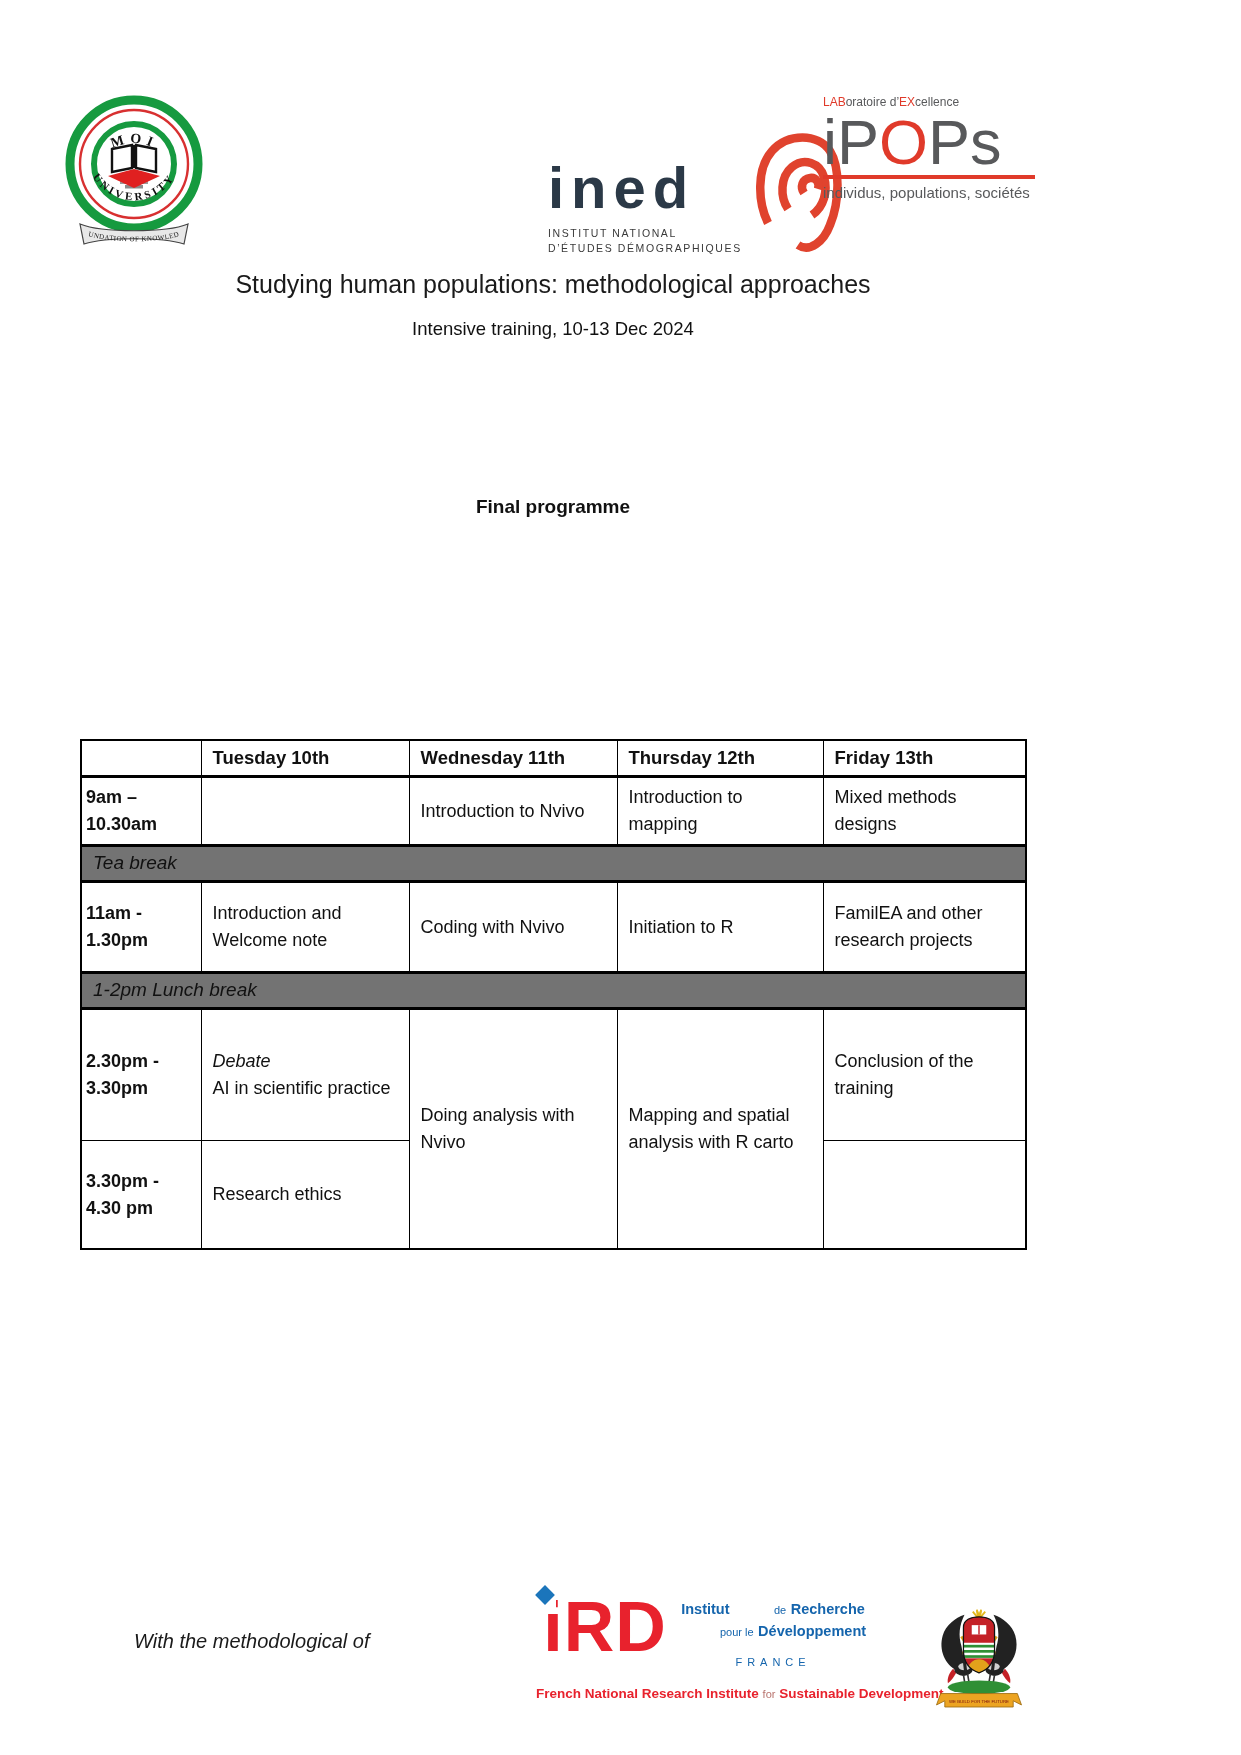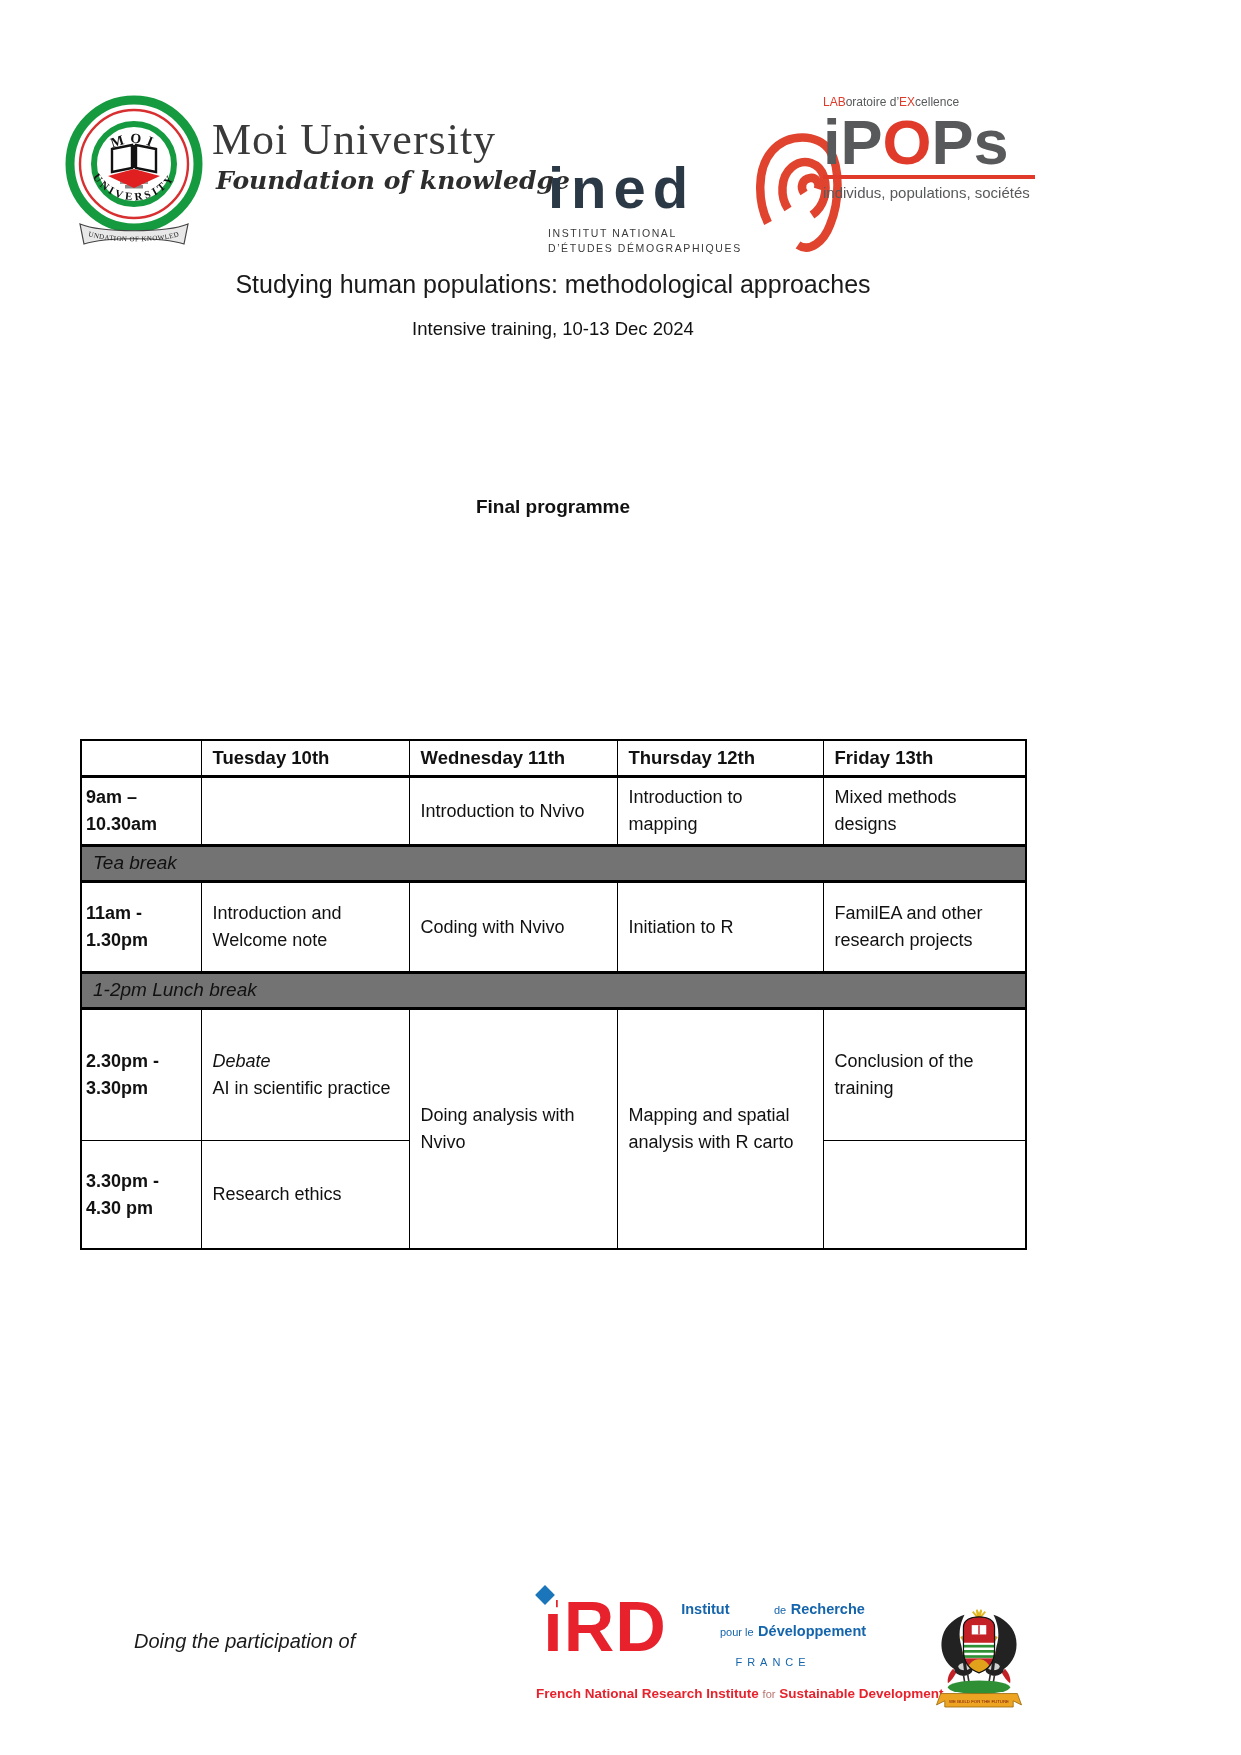--- a/index.html
+++ b/index.html
@@ -14,21 +14,21 @@
 
   .ined{position:absolute;left:548px;top:116px;display:flex;align-items:flex-start;margin-top:35px;}
   .ined-col{display:flex;flex-direction:column;}
   .ined-word{font-size:58px;font-weight:bold;color:#2b3947;letter-spacing:7px;line-height:1.0;margin-top:8px;}
   .ined-caption{margin-top:9px;font-size:10.5px;letter-spacing:1.6px;color:#3a3a3a;line-height:1.45;}
   .ined-spiral{margin-left:10px;margin-top:-24px;}
 
   .ipops{position:absolute;left:823px;top:95px;width:218px;}
   .ipops-tagline{font-size:12px;color:#58595b;white-space:nowrap;}
   .ipops-tagline .red{color:#e03a2a;}
-  .ipops-word{font-size:63px;font-weight:bold;color:#58595b;line-height:1.0;margin-top:2px;letter-spacing:0px;}
+  .ipops-word{font-size:63px;font-weight:normal;color:#58595b;line-height:1.0;margin-top:2px;letter-spacing:0px;}
   .ipops-word .red{color:#e03a2a;}
   .ipops-rule{width:212px;height:4px;background:#e03a2a;margin-top:1px;}
   .ipops-caption{font-size:15px;color:#58595b;margin-top:5px;white-space:nowrap;}
 
   
   .centerband{position:absolute;left:80px;width:946px;text-align:center;}
   .doc-title{top:270px;font-size:25px;color:#1a1a1a;}
   .doc-sub1{top:318px;font-size:18.5px;}
   .doc-sub2{top:362px;font-size:18.5px;}
   .doc-heading{top:496px;font-size:19px;font-weight:bold;}
@@ -92,24 +92,20 @@
       <path d="M92 57 L72 53 L72 76 L92 80 Z" fill="#fff" stroke="#111" stroke-width="2.4"></path>
       <line x1="70" y1="53" x2="70" y2="76" stroke="#111" stroke-width="2"></line>
     </g>
 
     <path d="M16 132 C38 141 102 141 124 132 L120 152 C98 145 42 145 20 152 Z" fill="#e8e8e8" stroke="#444" stroke-width="1.2"></path>
     <text text-anchor="middle" font-family="Liberation Serif, serif" font-size="7" fill="#222" letter-spacing="0.4">
       <textPath href="#moiBanArc" startOffset="50%">FOUNDATION OF KNOWLEDGE</textPath>
     </text>
   </svg>
 
-  <div class="moi-textblock">
-    <div class="moi-name">Moi University</div>
-    <div class="moi-motto">Foundation of knowledge</div>
-  </div>
 
   <div class="ined">
     <div class="ined-col">
       <div class="ined-word">ined</div>
       <div class="ined-caption">
         <div>INSTITUT NATIONAL</div>
         <div>D’ÉTUDES DÉMOGRAPHIQUES</div>
       </div>
     </div>
     <svg class="ined-spiral" width="92" height="132" viewBox="0 0 92 132">
@@ -183,21 +179,21 @@
     </tr>
     <tr class="r4">
       <td class="time">3.30pm -
 4.30 pm</td>
       <td>Research ethics</td>
       <td></td>
     </tr>
   </tbody>
     </table>
 
-  <div class="participation">Doing the participation of</div>
+  <div class="participation">With the methodological of</div>
 
   <div class="ird">
     <div class="ird-top">
       <div class="ird-mark">
         <span class="ird-word">iRD</span>
         <span class="ird-dot-mask"></span>
         <span class="ird-dot"></span>
       </div>
       <div class="ird-text">
         <div class="ird-l1"><b>Institut</b> <span>de</span> <b>Recherche</b></div>

